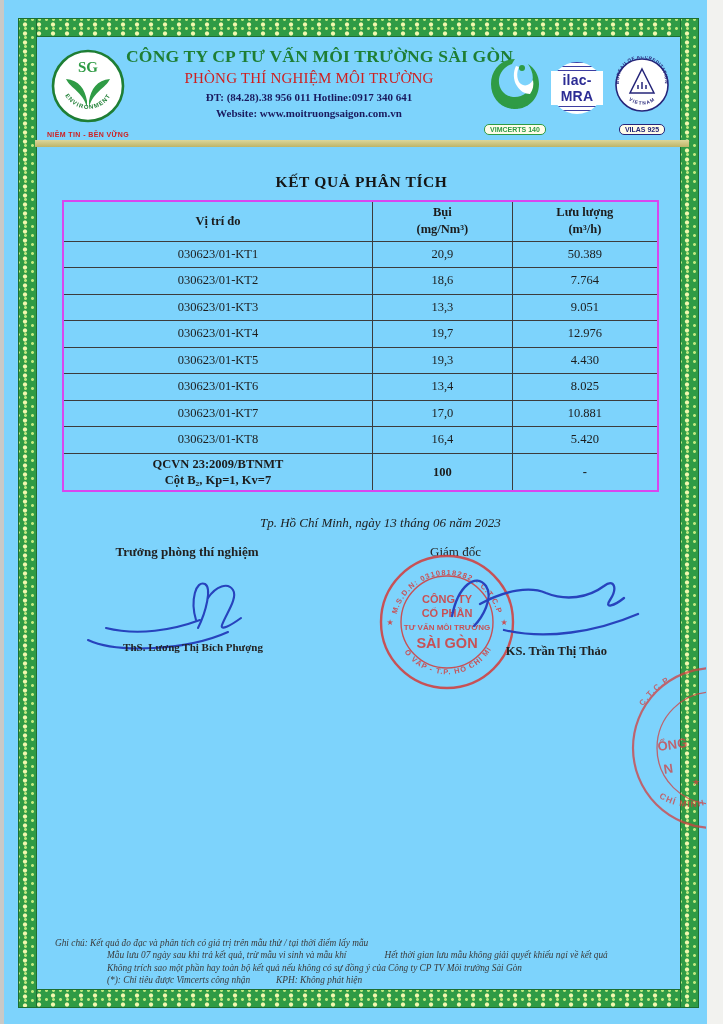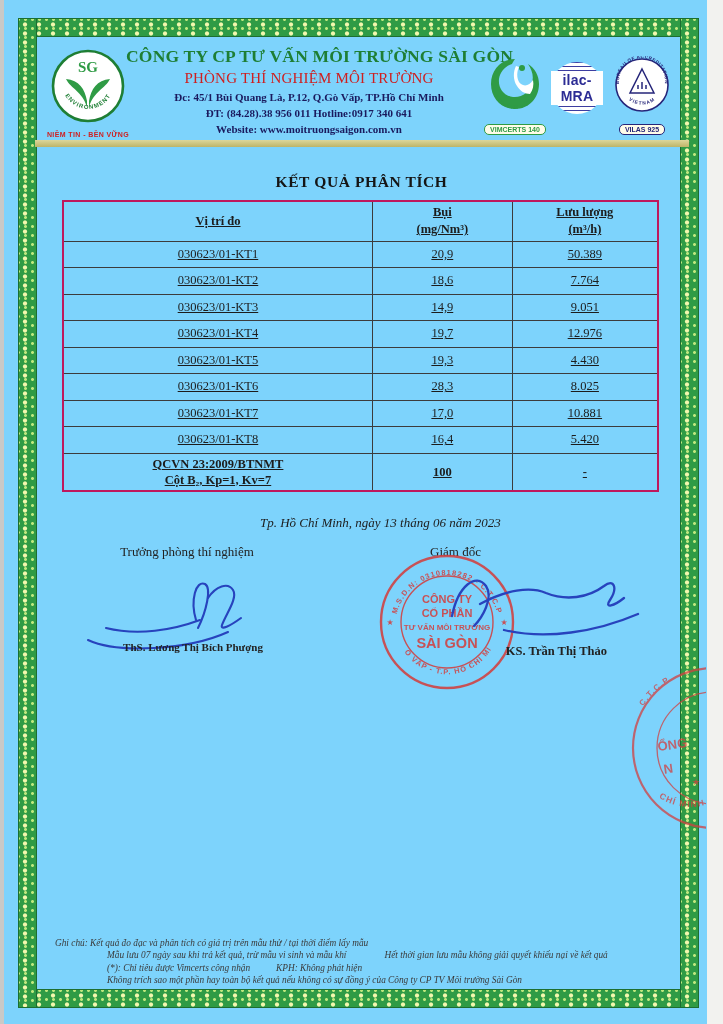--- a/index.html
+++ b/index.html
@@ -44,30 +44,30 @@
   .divider{position:absolute;left:35px;top:140px;width:654px;height:7px;
      background:linear-gradient(#ddd79b,#bdb468);}
 
   .doc-title{position:absolute;left:0;top:173px;width:723px;text-align:center;
      font-size:15.5px;font-weight:bold;color:#151515;letter-spacing:.6px;}
 
   
   table.results{position:absolute;left:62px;top:200px;width:597px;border-collapse:collapse;
      font-size:12.5px;color:#1c1c1c;}
   table.results th,table.results td{border:1.3px solid #3c3c3c;text-align:center;padding:2px 4px;}
-  table.results{border:2px solid #be185d;text-decoration:underline;}
+  table.results{border:2px solid #d946ef;}
   th.h{height:40px;font-weight:bold;line-height:1.35;}
   td.r{height:26.5px;}
   .std td{font-weight:bold;line-height:1.3;padding:3px 4px;}
   .c-loc{width:52%;} .c-dust{width:23.5%;} .c-flow{width:24.5%;}
 
   .date-line{position:absolute;left:260px;top:515px;width:400px;
      font-size:13px;font-style:italic;color:#1c1c1c;}
   .sign-title-left{position:absolute;left:67px;top:544px;width:240px;text-align:center;
-     font-size:13px;font-weight:normal;}
+     font-size:13px;font-weight:bold;}
   .sign-title-right{position:absolute;left:430px;top:544px;width:140px;text-align:left;
      font-size:13px;font-weight:normal;}
   .sign-name-left{position:absolute;left:70px;top:641px;width:246px;text-align:center;
      font-size:11px;font-weight:bold;}
   .sign-name-right{position:absolute;left:407px;top:644px;width:200px;text-align:right;
      font-size:12.5px;font-weight:bold;}
   .stamp-main{position:absolute;left:376px;top:551px;opacity:.88;}
   .sig-left{position:absolute;left:78px;top:570px;}
   .sig-right{position:absolute;left:438px;top:556px;}
   .stamp-corner{position:absolute;left:553px;top:663px;opacity:.75;}
@@ -104,21 +104,20 @@
         <textPath href="#envArc" startOffset="50%" text-anchor="middle" data-name="logo-ring-text">ENVIRONMENT</textPath>
       </text>
     </svg>
     <div class="logo-slogan" data-name="logo-slogan">NIỀM TIN - BỀN VỮNG</div>
   </div>
 
   <div class="head-text" data-name="header-text-block">
     <div class="company" data-name="company-name">CÔNG TY CP TƯ VẤN MÔI TRƯỜNG SÀI GÒN</div>
     <div class="dept" data-name="department-name">PHÒNG THÍ NGHIỆM MÔI TRƯỜNG</div>
     <div class="addr">
-      <div data-name="address-line">Đc: 45/1 Bùi Quang Là, P.12, Q.Gò Vấp, TP.Hồ Chí Minh</div>
       <div data-name="phone-line">ĐT: (84.28).38 956 011 Hotline:0917 340 641</div>
       <div data-name="website-line">Website: www.moitruongsaigon.com.vn</div>
     </div>
   </div>
 
   <div class="certs" data-name="certification-logos">
     <div class="cert cert-vim" data-name="vimcerts-logo">
       <svg width="58" height="58" viewBox="0 0 58 58" data-name="vimcerts-logo-icon">
         <defs>
             <path id="vimArc" d="M 9,40 A 22,22 0 0,0 49,40"></path>
@@ -188,36 +187,36 @@
       <td class="r" data-name="cell-dust">20,9</td>
       <td class="r" data-name="cell-flow">50.389</td>
     </tr>
     <tr data-name="table-row">
       <td class="r" data-name="cell-location">030623/01-KT2</td>
       <td class="r" data-name="cell-dust">18,6</td>
       <td class="r" data-name="cell-flow">7.764</td>
     </tr>
     <tr data-name="table-row">
       <td class="r" data-name="cell-location">030623/01-KT3</td>
-      <td class="r" data-name="cell-dust">14,9</td>
+      <td class="r" data-name="cell-dust">13,3</td>
       <td class="r" data-name="cell-flow">9.051</td>
     </tr>
     <tr data-name="table-row">
       <td class="r" data-name="cell-location">030623/01-KT4</td>
       <td class="r" data-name="cell-dust">19,7</td>
       <td class="r" data-name="cell-flow">12.976</td>
     </tr>
     <tr data-name="table-row">
       <td class="r" data-name="cell-location">030623/01-KT5</td>
       <td class="r" data-name="cell-dust">19,3</td>
       <td class="r" data-name="cell-flow">4.430</td>
     </tr>
     <tr data-name="table-row">
       <td class="r" data-name="cell-location">030623/01-KT6</td>
-      <td class="r" data-name="cell-dust">28,3</td>
+      <td class="r" data-name="cell-dust">13,4</td>
       <td class="r" data-name="cell-flow">8.025</td>
     </tr>
     <tr data-name="table-row">
       <td class="r" data-name="cell-location">030623/01-KT7</td>
       <td class="r" data-name="cell-dust">17,0</td>
       <td class="r" data-name="cell-flow">10.881</td>
     </tr>
     <tr data-name="table-row">
       <td class="r" data-name="cell-location">030623/01-KT8</td>
       <td class="r" data-name="cell-dust">16,4</td>
@@ -295,18 +294,18 @@
       <textPath href="#cArcIn" startOffset="12%" data-name="corner-stamp-bottom-text">CHÍ MINH</textPath>
     </text>
     <text x="143" y="122" text-anchor="middle" font-size="9" fill="#d24040" data-name="corner-stamp-star">★</text>
   </svg>
 
   <div class="footer" data-name="footer-notes">
     <div data-name="footer-line-1"><span>Ghi chú: Kết quả đo đạc và phân tích có giá trị trên mẫu thử / tại thời điểm lấy mẫu</span></div>
     <div class="f-ind" data-name="footer-line-2">
       <span>Mẫu lưu 07 ngày sau khi trả kết quả, trừ mẫu vi sinh và mẫu khí</span><span class="gapA">Hết thời gian lưu mẫu không giải quyết khiếu nại về kết quả</span>
     </div>
+    <div class="f-ind" data-name="footer-line-3"><span>Không trích sao một phần hay toàn bộ kết quả nếu không có sự đồng ý của Công ty CP TV Môi trường Sài Gòn</span></div>
     <div class="f-ind" data-name="footer-line-4">
       <span>(*): Chỉ tiêu được Vimcerts công nhận</span><span class="gapB">KPH: Không phát hiện</span>
     </div>
-    <div class="f-ind" data-name="footer-line-3"><span>Không trích sao một phần hay toàn bộ kết quả nếu không có sự đồng ý của Công ty CP TV Môi trường Sài Gòn</span></div>
   </div>
 </div>
 
 </body></html>

